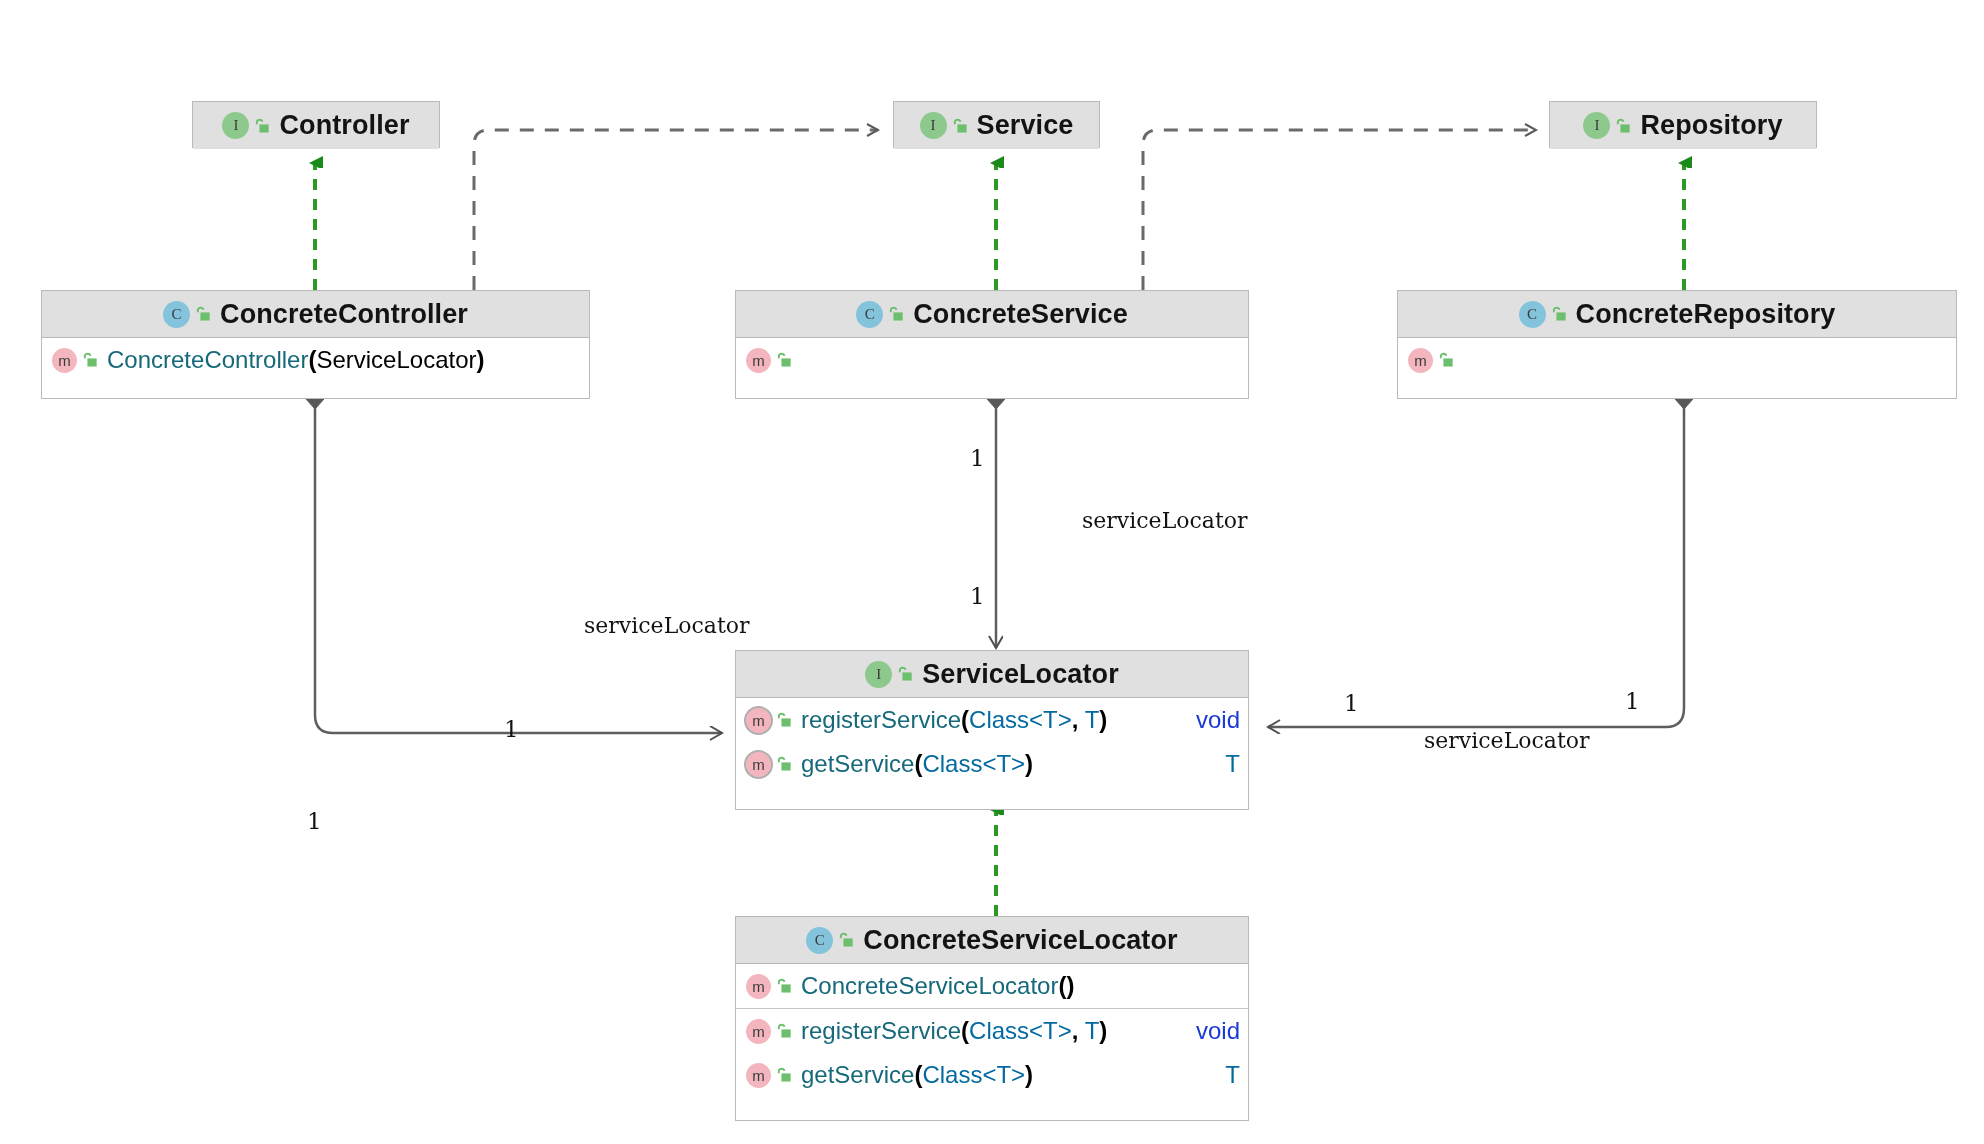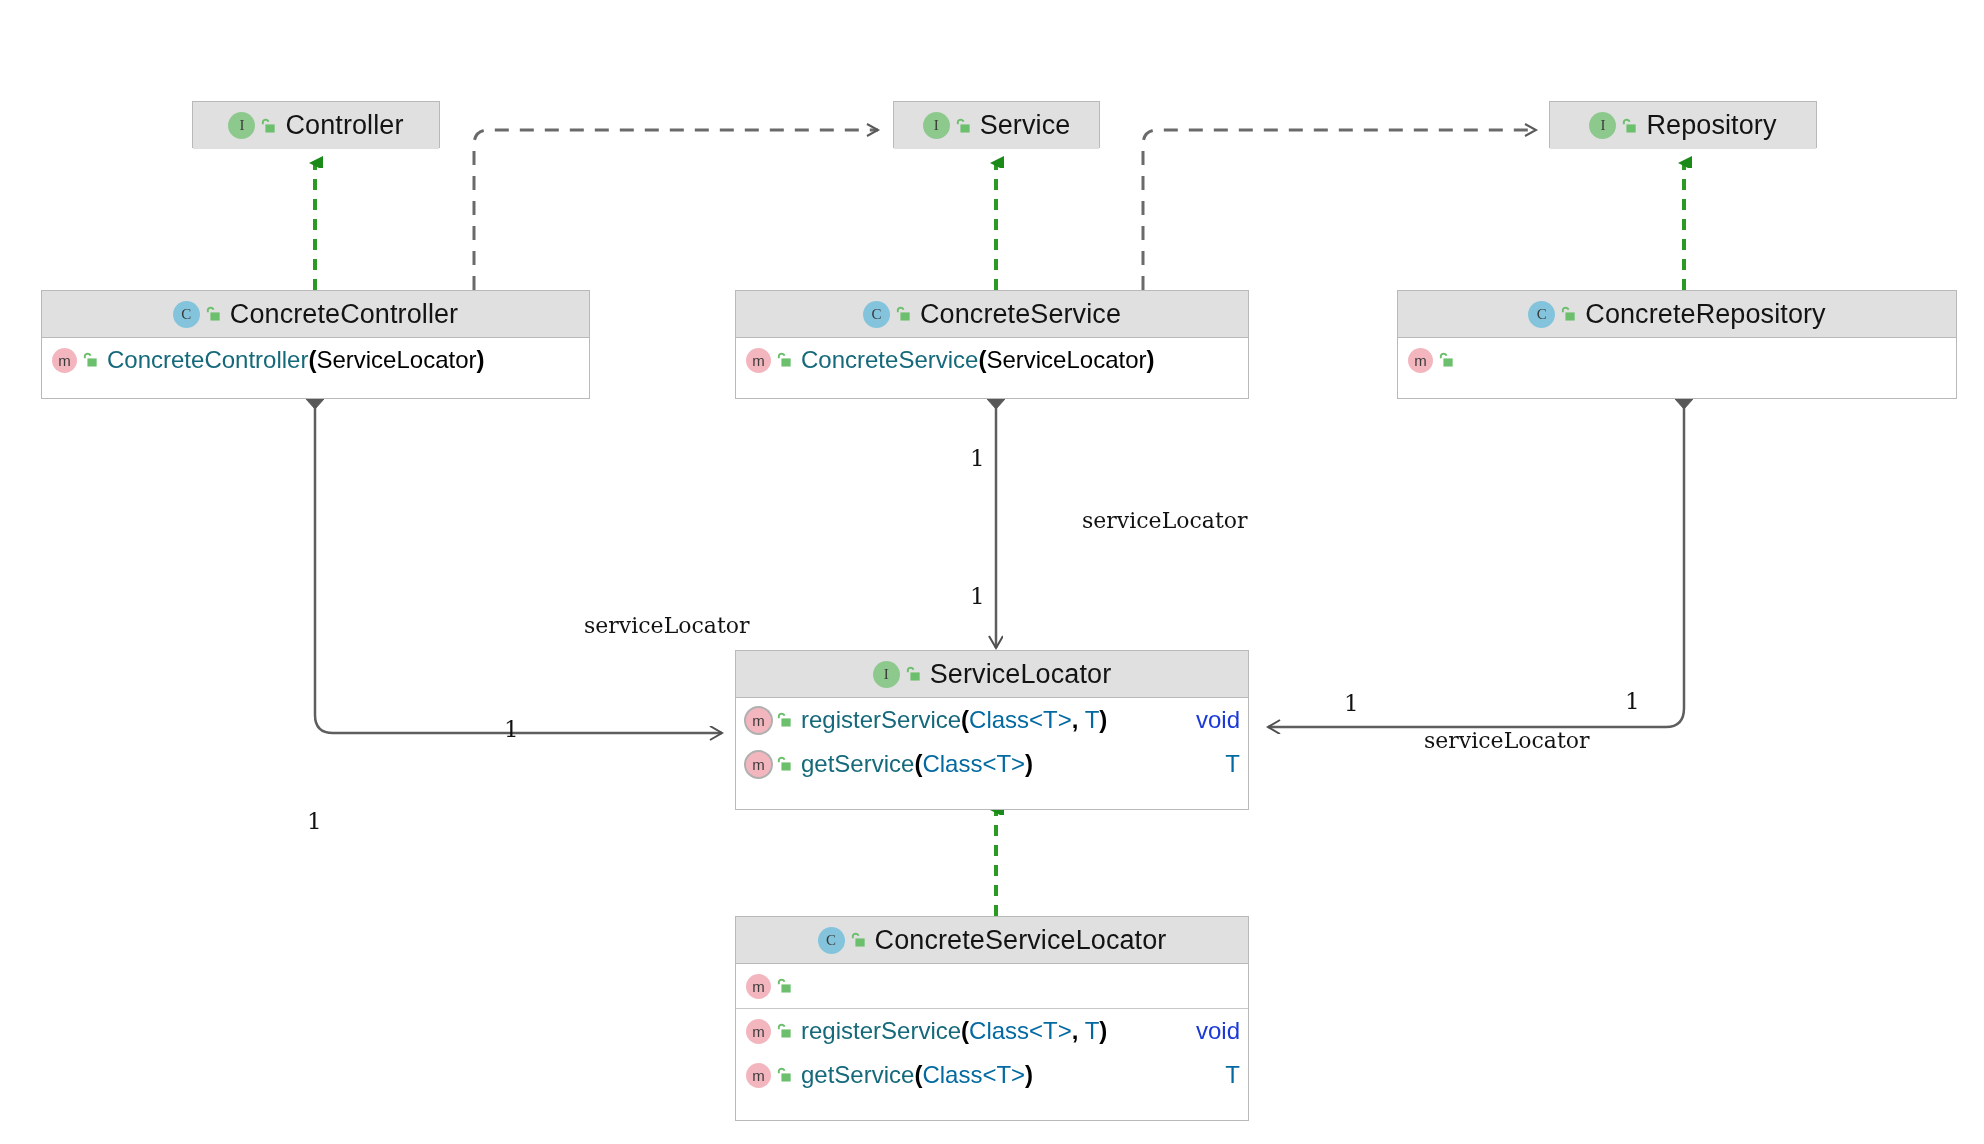--- a/index.html
+++ b/index.html
@@ -50,20 +50,21 @@
     padding: 0 12px;
   }
   .uml-node.compact .uml-header {
     border-bottom: none;
   }
   .uml-title {
     font-size: 27px;
     color: #131313;
     letter-spacing: .1px;
     white-space: nowrap;
+    font-weight: bold;
   }
 
   .uml-compartment {
     box-sizing: border-box;
   }
   .uml-compartment + .uml-compartment {
     border-top: 1px solid #c8c8c8;
   }
   .uml-row {
     height: 44px;
@@ -293,21 +294,20 @@
     </div>
     <div class="uml-compartment">
       <div class="uml-row">
         <span class="badge method">m</span>
         <span class="lock-icon">
           <svg viewBox="0 0 16 16" width="18" height="18">
             <path d="M4.3,6.4 L4.3,4.3 A2.6,2.6 0 0 1 9.3,4.3" fill="none" stroke="#6cbf6c" stroke-width="1.7"></path>
             <rect x="6.6" y="6.6" width="8.2" height="7.2" fill="#6cbf6c"></rect>
           </svg>
         </span>
-        <span class="sig"><span class="t-name">ConcreteService</span><span class="t-punct">(</span><span class="t-param">ServiceLocator</span><span class="t-punct">)</span></span>
         <span class="ret t-void"></span>
       </div>
     </div>
   </div>
 
   <div class="uml-node" id="node-concrete-repository" style="left:1397px; top:290px; width:560px; height:109px;">
     <div class="uml-header">
       <span class="badge klass">C</span>
       <span class="lock-icon">
         <svg viewBox="0 0 16 16" width="18" height="18">
@@ -381,20 +381,21 @@
     </div>
     <div class="uml-compartment">
       <div class="uml-row">
         <span class="badge method">m</span>
         <span class="lock-icon">
           <svg viewBox="0 0 16 16" width="18" height="18">
             <path d="M4.3,6.4 L4.3,4.3 A2.6,2.6 0 0 1 9.3,4.3" fill="none" stroke="#6cbf6c" stroke-width="1.7"></path>
             <rect x="6.6" y="6.6" width="8.2" height="7.2" fill="#6cbf6c"></rect>
           </svg>
         </span>
+        <span class="sig"><span class="t-name">ConcreteServiceLocator</span><span class="t-punct">()</span></span>
         <span class="ret t-void"></span>
       </div>
     </div>
     <div class="uml-compartment">
       <div class="uml-row">
         <span class="badge method">m</span>
         <span class="lock-icon">
           <svg viewBox="0 0 16 16" width="18" height="18">
             <path d="M4.3,6.4 L4.3,4.3 A2.6,2.6 0 0 1 9.3,4.3" fill="none" stroke="#6cbf6c" stroke-width="1.7"></path>
             <rect x="6.6" y="6.6" width="8.2" height="7.2" fill="#6cbf6c"></rect>

